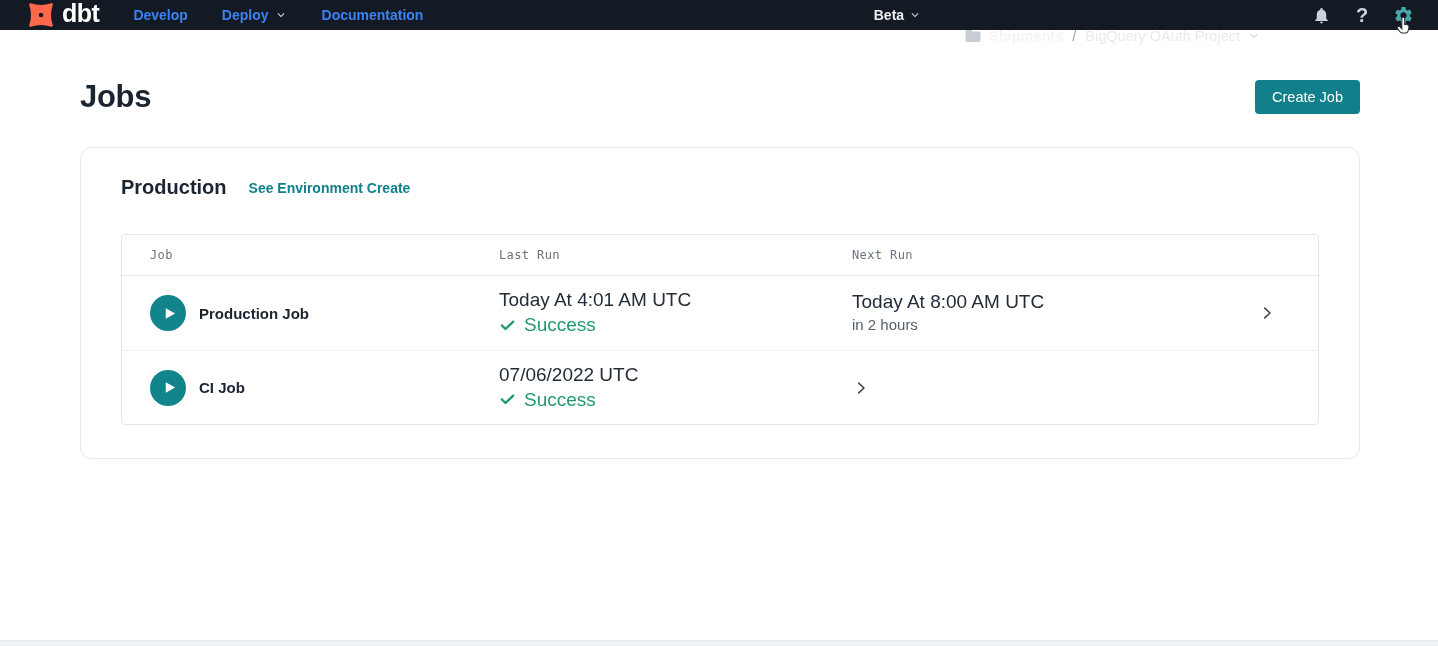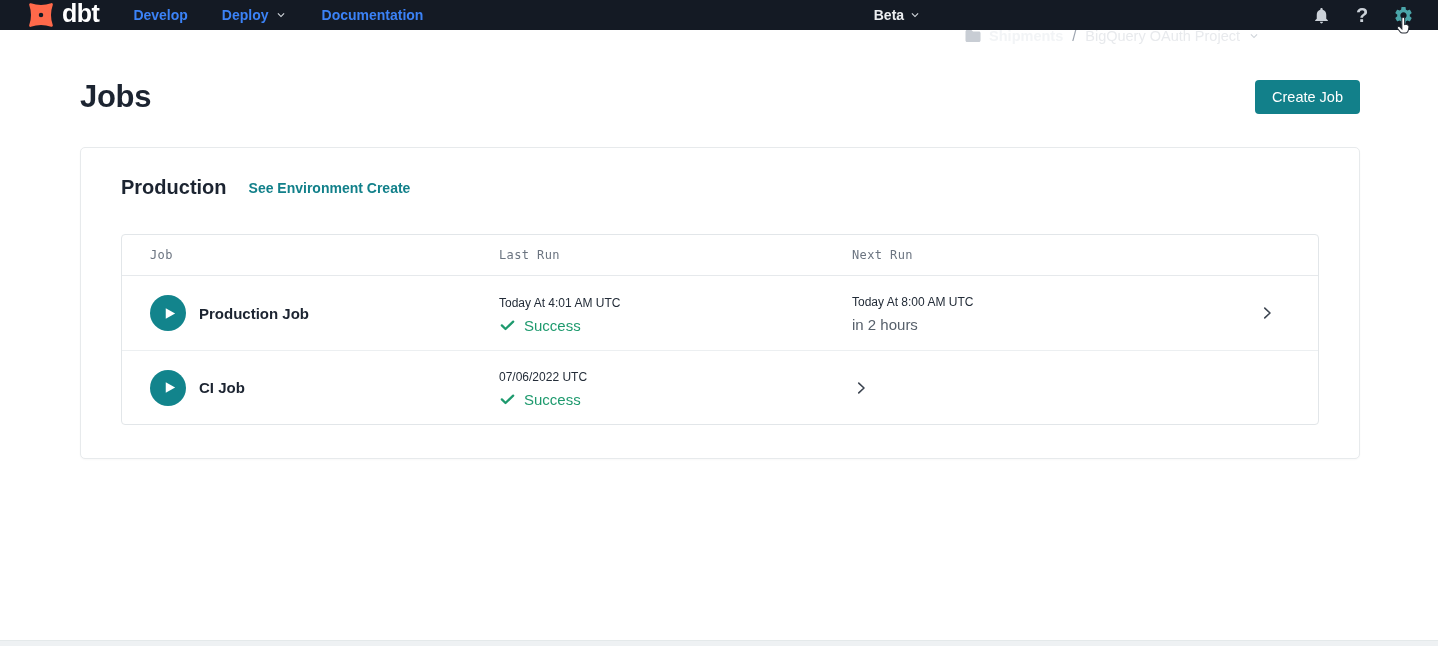--- a/index.html
+++ b/index.html
@@ -54,21 +54,21 @@
   .create-btn {
     background:#12808a; color:#ffffff; border:none; border-radius:4px;
     font-family:"Liberation Sans", sans-serif;
     font-size:14.5px; font-weight:400; padding:9px 17px; cursor:pointer; margin-top:1px;
   }
 
   .env-card {
     margin-top:32px;
     background:#ffffff;
     border:1px solid #e7eaec;
-    border-radius:5px;
+    border-radius:12px;
     box-shadow:0 1px 2px rgba(20,26,36,0.03);
     padding:28px 40px 37px 40px;
     height:312px;
   }
   .env-header { display:flex; align-items:center; gap:22px; }
   .env-title { font-size:20px; font-weight:700; color:#1c2431; }
   .env-link { font-size:14px; font-weight:700; color:#12808a; text-decoration:none; cursor:pointer; }
 
   .jobs-table {
     margin-top:35px;
@@ -95,25 +95,25 @@
   .col-arrow { width:60px; display:flex; align-items:center; justify-content:flex-start; }
 
   .play-btn {
     width:36px; height:36px; border-radius:50%;
     background:#12848c; border:none; cursor:pointer; flex-shrink:0;
     display:flex; align-items:center; justify-content:center;
   }
   .play-tri { width:15px; height:15px; fill:#ffffff; margin-left:3px; }
   .job-name { font-size:15px; font-weight:700; color:#1c2431; }
 
-  .cell-line1 { font-size:12px; color:#232c38; line-height:20px; }
+  .cell-line1 { font-size:19px; color:#232c38; line-height:20px; }
   .cell-line2 { font-size:15px; color:#57606b; line-height:20px; margin-top:3px; }
   .status-line { display:flex; align-items:center; gap:8px; margin-top:4px; }
   .check-icon { width:17px; height:17px; stroke:#1e9a6e; stroke-width:3.2; fill:none; stroke-linecap:round; stroke-linejoin:round; }
-  .status-text { font-size:15px; color:#1e9a6e; }
+  .status-text { font-size:19px; color:#1e9a6e; }
 
   .chev-right { width:18px; height:18px; stroke:#3c4450; stroke-width:2.1; fill:none; stroke-linecap:round; stroke-linejoin:round; }
 
   
   .footer-dashes { position:absolute; left:0; right:0; bottom:9px; border-top:3px dashed #e9f0d; border-top-color:#e9f0ee; }
   .footer-strip { position:absolute; left:0; right:0; bottom:0; height:6px; background:#eef1f3; border-top:1px solid #e4e9ea; }
 </style>
 </head>
 <body>
 

